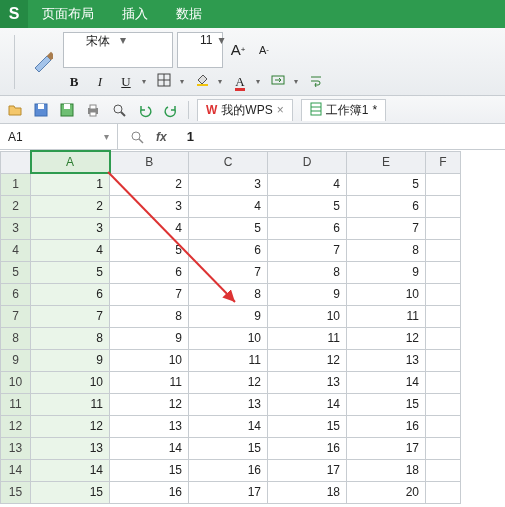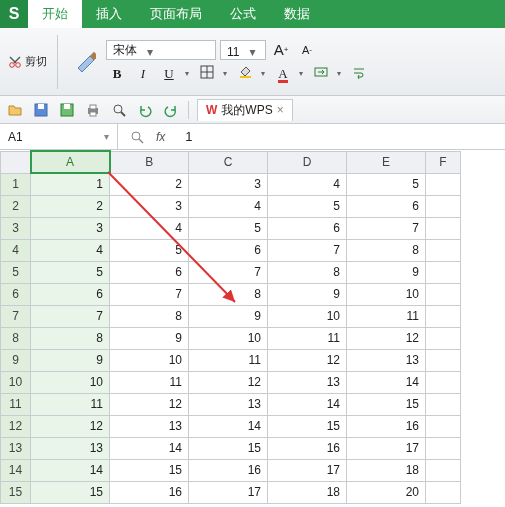--- a/index.html
+++ b/index.html
@@ -12,36 +12,36 @@
   .menutab.active { background: #fff; color: #2e9b4f; }
   .ribbon { background: linear-gradient(#f7f8f9,#e9ecef); border-bottom: 1px solid #c7ccd1; height: 68px; display: flex; align-items: center; padding: 4px 6px; gap: 4px; }
   .rgroup { display: flex; flex-direction: column; gap: 2px; }
   .rrow { display: flex; align-items: center; gap: 4px; }
   .bigbtn { display: flex; flex-direction: column; align-items: center; justify-content: center; width: 42px; height: 58px; cursor: pointer; }
   .bigbtn .ic { width: 24px; height: 24px; }
   .bigbtn .lbl { font-size: 11px; margin-top: 2px; }
   .smallbtn { display: flex; align-items: center; gap: 3px; cursor: pointer; font-size: 11px; padding: 1px 2px; }
   .ic { display: inline-flex; align-items: center; justify-content: center; }
   .sep { width: 1px; height: 54px; background: #c7ccd1; margin: 0 4px; }
-  .combo { display: flex; align-items: flex-end; background: #fff; border: 1px solid #b9bfc5; height: 20px; }
+  .combo { display: flex; align-items: flex-start; background: #fff; border: 1px solid #b9bfc5; height: 36px; padding-left: 16px; }
   .combo span:first-child { padding: 0 6px; font-size: 12px; }
   .combo .dd { width: 14px; text-align: center; color: #666; }
   .btnic { width: 22px; height: 20px; border: 1px solid transparent; display: inline-flex; align-items: center; justify-content: center; cursor: pointer; font-size: 13px; }
   .btnic.bold { font-weight: bold; font-family: "Times New Roman"; }
   .btnic.italic { font-style: italic; font-family: "Times New Roman"; }
   .btnic.underline { text-decoration: underline; font-family: "Times New Roman"; }
   .dd-sm { font-size: 8px; color:#666; margin-left:-2px; width:10px; cursor:pointer; display:inline-flex; align-items:center; justify-content:center;}
   .quickbar { height: 28px; background: linear-gradient(#f7f8f9,#eef0f3); border-bottom: 1px solid #c7ccd1; display: flex; align-items: center; padding: 0 6px; gap: 8px; }
   .qic { width: 18px; height: 18px; cursor: pointer; display:inline-flex; align-items:center; justify-content:center; }
   .vline { width:1px; height:18px; background:#c7ccd1; }
   .doctab { display: flex; align-items: center; gap: 4px; background: #fff; border: 1px solid #c7ccd1; border-bottom: none; padding: 2px 8px; height: 22px; cursor: pointer; font-size:12px;}
   .formulabar { height: 26px; border-bottom: 1px solid #c7ccd1; display: flex; align-items: center; }
   .namebox { width: 118px; padding: 0 8px; font-size: 12px; border-right: 1px solid #c7ccd1; height: 100%; display: flex; align-items: center; justify-content:space-between;}
   .namebox .dd { color:#888; font-size:10px;}
-  .fxarea { display: flex; align-items: center; gap: 10px; padding: 0 10px; flex:1;}
+  .fxarea { display: flex; align-items: center; gap: 10px; padding: 0 10px; flex:1;font-weight:bold;}
   .fxlbl { font-style: italic; color:#555; }
   .grid { position: relative; }
   table { border-collapse: collapse; table-layout: fixed; }
   th, td { border: 1px solid #c7ccd1; height: 22px; font-size: 12px; }
   th { background: #eef0f3; font-weight: normal; color:#444; }
   .corner { width: 30px; background:#eef0f3; }
   .colh { width: 79px; text-align: center; }
   .colh.sel { background: #dfeedd; border: 2px solid #2e9b4f; color:#2e7d32; }
   .rowh { width: 30px; text-align: center; background:#eef0f3; }
   .rowh.selband { background:#dfeedd; }
@@ -49,40 +49,28 @@
   td.cell.selcol { background: #eaf5e9; }
   .colh.last { width: 35px; }
   .arrow { position:absolute; pointer-events:none; }
 </style>
 </head>
 <body>
 
 <div class="titlebar">
   <div class="app-logo">S</div>
   <div class="menutabs">
-    <div class="menutab active">开始</div>
+    <div class="menutab">页面布局</div>
     <div class="menutab">插入</div>
-    <div class="menutab">页面布局</div>
-    <div class="menutab">公式</div>
     <div class="menutab">数据</div>
   </div>
 </div>
 
 <div class="ribbon">
   <div class="rgroup">
-    <div class="smallbtn">
-      <span class="ic">
-        <svg width="14" height="14">
-            <circle cx="4" cy="10" r="2.3" fill="none" stroke="#d33"></circle>
-            <circle cx="10" cy="10" r="2.3" fill="none" stroke="#d33"></circle>
-            <path d="M2 2 L8 8 M12 2 L6 8" stroke="#555" stroke-width="1.4"></path>
-          </svg>
-      </span>
-      <span>剪切</span>
-    </div>
   </div>
   <div class="sep"></div>
   <div class="bigbtn" style="width:36px">
     <span class="ic">
       <svg width="28" height="28">
           <path d="M6 20 L18 8 L22 12 L10 24 Z" fill="#a3c3ea" stroke="#5a80b0"></path>
           <rect x="19" y="5" width="6" height="6" fill="#a97d4e" transform="rotate(45 22 8)"></rect>
         </svg>
     </span>
   </div>
@@ -187,20 +175,29 @@
         <path d="M5 5 A5 5 0 1 0 12 8" fill="none" stroke="#2e9b4f" stroke-width="1.5"></path>
         <path d="M12 4 L12 8 L8 8" fill="none" stroke="#2e9b4f" stroke-width="1.5"></path>
       </svg>
     </span>
   <span class="vline"></span>
   <div class="doctab">
     <span style="color:#d33;font-weight:bold">W</span>
     <span>我的WPS</span>
     <span style="color:#888">×</span>
   </div>
+  <div class="doctab">
+    <span><svg width="12" height="14">
+          <rect x="1" y="1" width="10" height="12" fill="#fff" stroke="#2e9b4f"></rect>
+          <line x1="1" y1="5" x2="11" y2="5" stroke="#2e9b4f"></line>
+          <line x1="1" y1="9" x2="11" y2="9" stroke="#2e9b4f"></line>
+        </svg></span>
+    <span>工作簿1</span>
+    <span>*</span>
+  </div>
 </div>
 
 <div class="formulabar">
   <div class="namebox">
     <span>A1</span>
     <span class="dd">▾</span>
   </div>
   <div class="fxarea">
     <span class="qic">
         <svg width="14" height="14">

